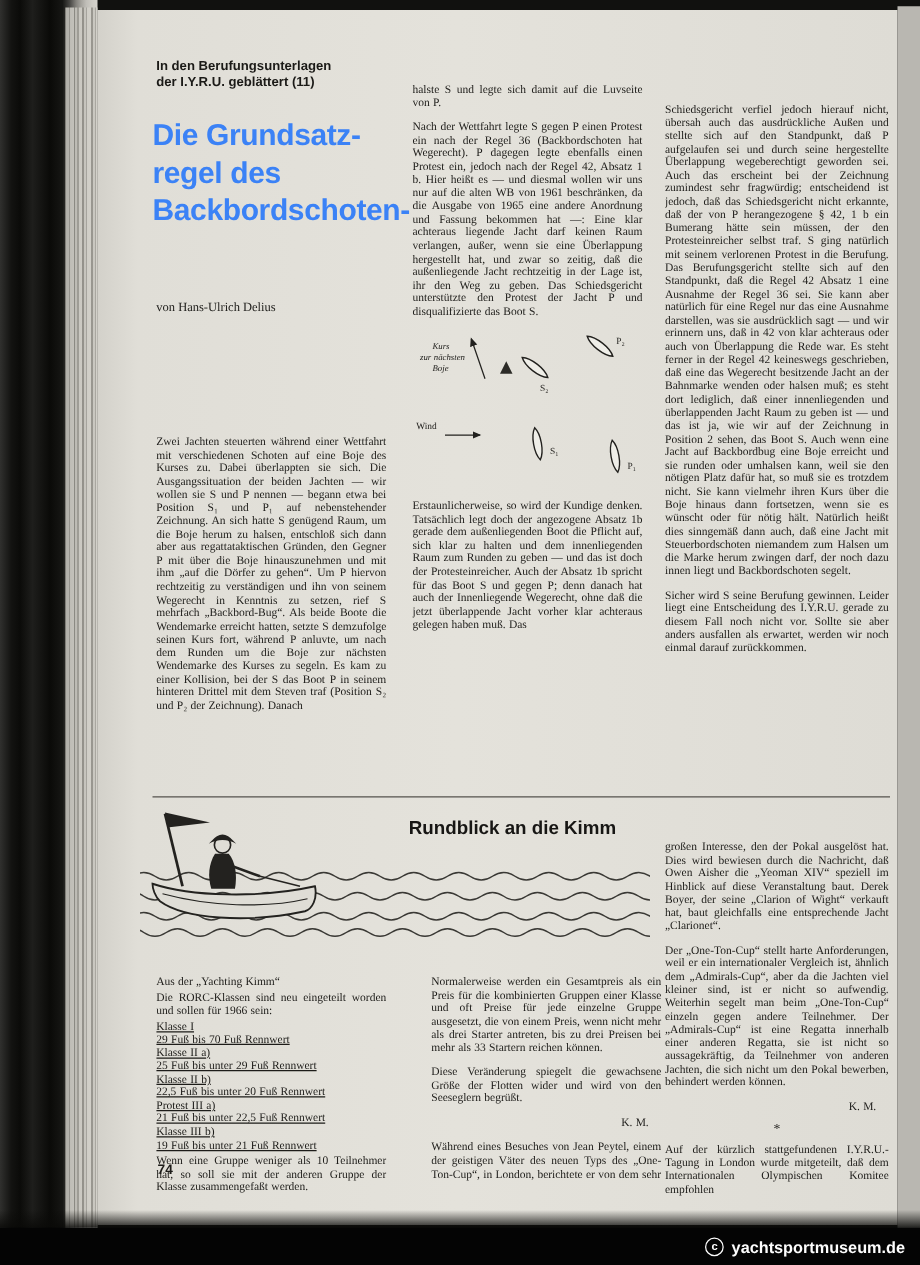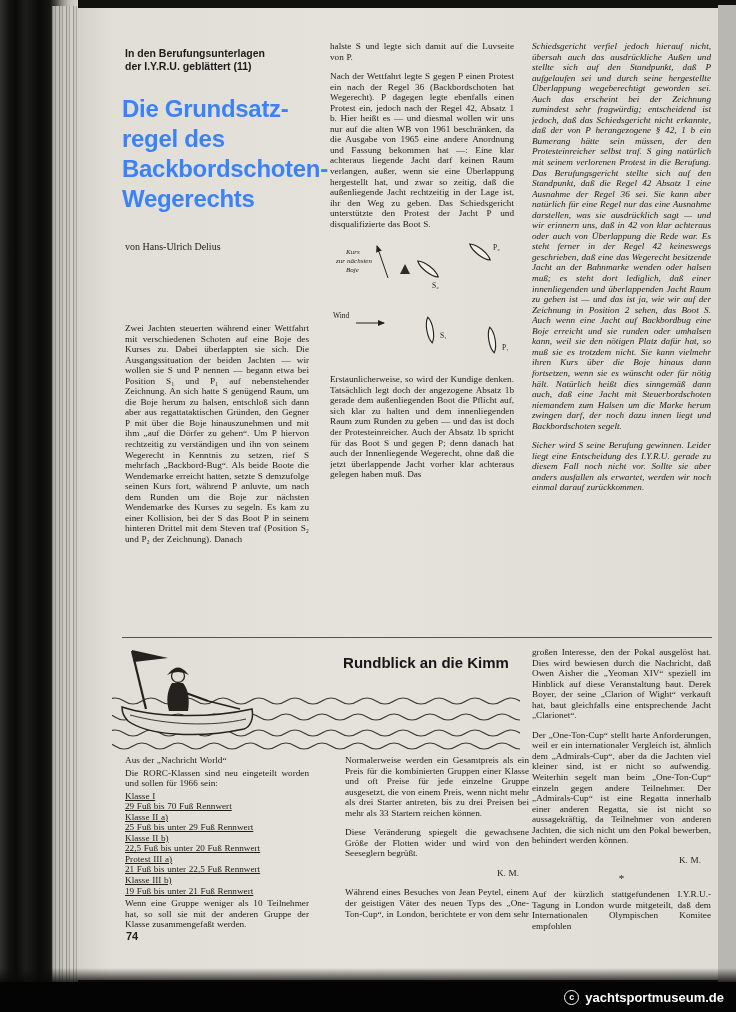--- a/index.html
+++ b/index.html
@@ -43,33 +43,34 @@
     letter-spacing:-0.3px; color:#3b82f6;
   }
   .byline {
     position:absolute; left:125px; top:241px;
     font:10px "Liberation Serif", serif; color:#22211e;
   }
   .col {
     position:absolute; font-size:9.2px; line-height:10.55px;
     text-align:justify; color:#1d1c19; overflow:hidden;
     word-spacing:0.04em;
+    margin-top:25px;
   }
   .col p { margin-bottom:9px; }
   #col1 { left:125px; top:323px; width:184px; height:312px; }
   #col2 { left:330px; top:41px;  width:184px; height:596px; }
-  #col3 { left:532px; top:41px;  width:179px; height:596px;font-style:italic; }
+  #col3 { left:532px; top:57px;  width:179px; height:596px; }
   .diagram { display:block; width:184px; height:128px; margin:3px 0 8px; }
   .divider {
     position:absolute; left:122px; top:637px; width:590px; height:0;
     border-top:1px solid #55534e;
   }
   .illustration { position:absolute; left:112px; top:644px; width:408px; height:112px; }
   .headline2 {
-    position:absolute; left:300px; top:654px; width:252px; text-align:center;
+    position:absolute; left:284px; top:654px; width:252px; text-align:center;
     font:bold 15px/18px "Liberation Sans", sans-serif; color:#171614;
   }
   #bcol1 { left:125px; top:755px; width:184px; height:192px; }
   #bcol2 { left:345px; top:755px; width:184px; height:194px; }
   #bcol3 { left:532px; top:647px; width:179px; height:302px; }
   .classlist div { text-align:left;text-decoration:underline; }
   .src-head { margin-bottom:2px !important; }
   .intro { margin-bottom:2px !important; }
   .classlist { margin-bottom:2px; }
   .sig { text-align:right; margin:1px 10px 9px 0; }
@@ -109,21 +110,20 @@
 
   <div class="kicker">
     <div>In den Berufungsunterlagen</div>
     <div>der I.Y.R.U. geblättert (11)</div>
   </div>
 
   <h1 class="title">
     <div>Die Grundsatz-</div>
     <div>regel des</div>
     <div>Backbordschoten-</div>
-    <div>Wegerechts</div>
   </h1>
 
   <div class="byline">von Hans-Ulrich Delius</div>
 
   <div class="col" id="col1">
     <p>Zwei Jachten steuerten während einer Wettfahrt mit verschiedenen Schoten auf eine Boje des Kurses zu. Dabei überlappten sie sich. Die Ausgangssituation der beiden Jachten — wir wollen sie S und P nennen — begann etwa bei Position S₁ und P₁ auf nebenstehender Zeichnung. An sich hatte S genügend Raum, um die Boje herum zu halsen, entschloß sich dann aber aus regattataktischen Gründen, den Gegner P mit über die Boje hinauszunehmen und mit ihm „auf die Dörfer zu gehen“. Um P hiervon rechtzeitig zu verständigen und ihn von seinem Wegerecht in Kenntnis zu setzen, rief S mehrfach „Backbord-Bug“. Als beide Boote die Wendemarke erreicht hatten, setzte S demzufolge seinen Kurs fort, während P anluvte, um nach dem Runden um die Boje zur nächsten Wendemarke des Kurses zu segeln. Es kam zu einer Kollision, bei der S das Boot P in seinem hinteren Drittel mit dem Steven traf (Position S₂ und P₂ der Zeichnung). Danach</p>
   </div>
 
   <div class="col" id="col2">
     <p>halste S und legte sich damit auf die Luvseite von P.</p>
@@ -192,21 +192,21 @@
       <circle cx="66" cy="31" r="6.5" fill="#dfddd6" stroke="#23221f" stroke-width="1.3"></circle>
       <path d="M57,28 Q66,17 75,28 L77,30 Q66,24 55,30 Z" fill="#23221f"></path>
       <line x1="74" y1="48" x2="96" y2="56" stroke="#23221f" stroke-width="2"></line>
       <line x1="96" y1="56" x2="128" y2="64" stroke="#23221f" stroke-width="1.4"></line>
     </g>
   </svg>
 
   <h2 class="headline2">Rundblick an die Kimm</h2>
 
   <div class="col" id="bcol1">
-    <p class="src-head">Aus der „Nachricht World“</p>
+    <p class="src-head">Aus der „Yachting Kimm“</p>
     <p class="intro">Die RORC-Klassen sind neu eingeteilt worden und sollen für 1966 sein:</p>
     <div class="classlist">
       <div>Klasse I</div>
       <div>29 Fuß bis 70 Fuß Rennwert</div>
       <div>Klasse II a)</div>
       <div>25 Fuß bis unter 29 Fuß Rennwert</div>
       <div>Klasse II b)</div>
       <div>22,5 Fuß bis unter 20 Fuß Rennwert</div>
       <div>Protest III a)</div>
       <div>21 Fuß bis unter 22,5 Fuß Rennwert</div>

